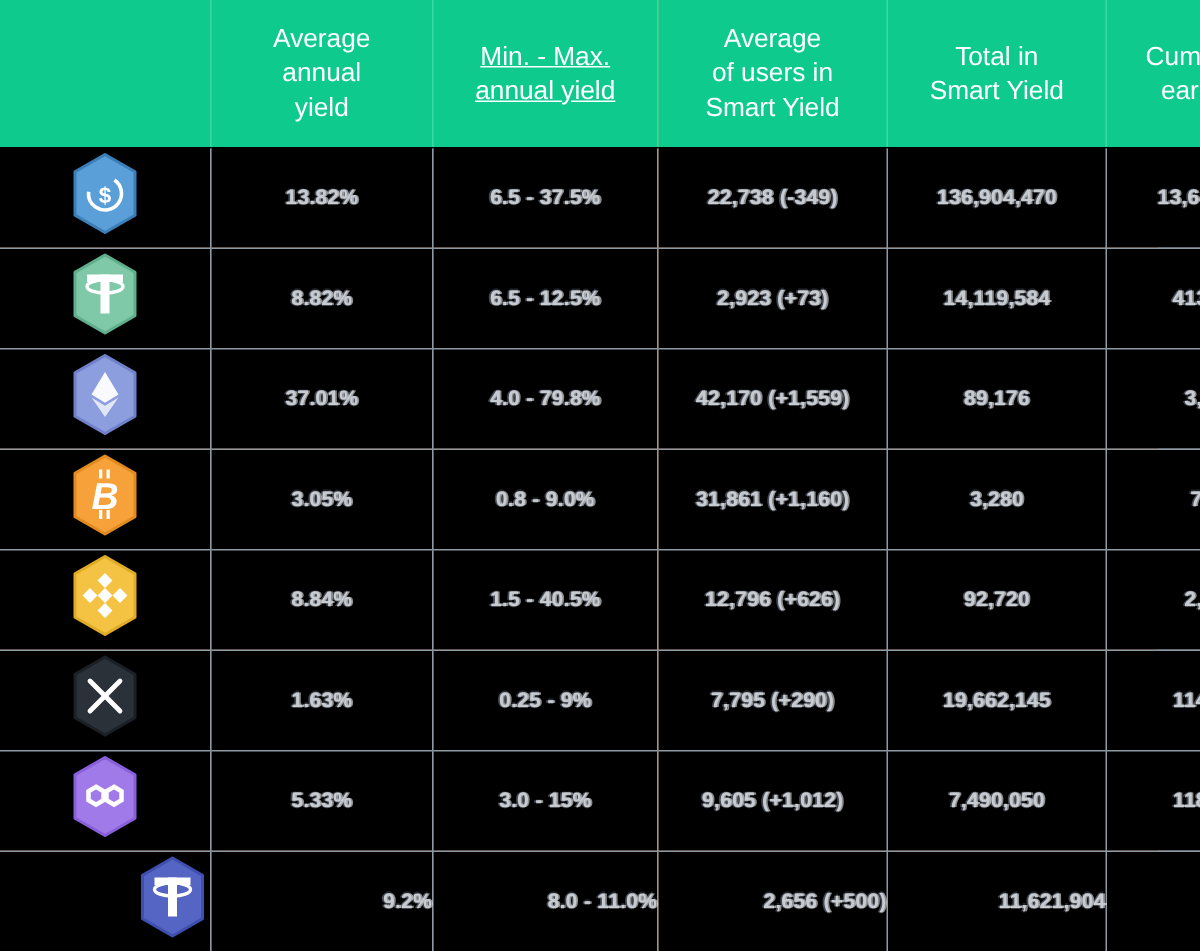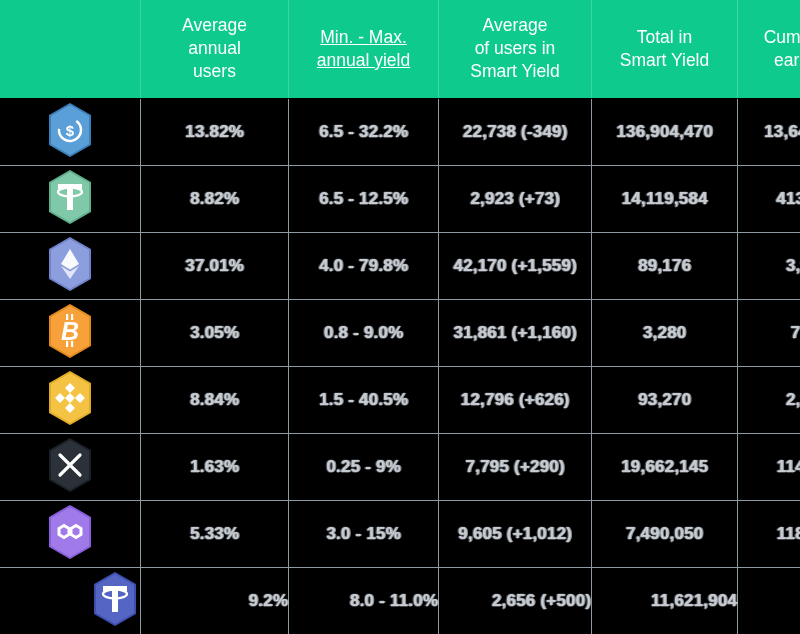--- a/index.html
+++ b/index.html
@@ -80,21 +80,21 @@
   .col-range   { width: 137px; text-decoration: underline; }
   .col-users   { width: 140px; }
   .col-total   { width: 133px; }
   .col-earn    { width: 127px; }
 
   
   .cellval {
     display: inline-block;
     position: relative;
     color: #c7ccd1;
-    font-size: 17px;
+    font-size: 14px;
     font-weight: 700;
     letter-spacing: 0.2px;
     text-shadow:
        1.2px 0   0 rgba(255,255,255,0.55),
       -1.2px 0   0 rgba(120,130,150,0.55),
        0   0.8px 0 rgba(200,205,215,0.35),
        0  -0.8px 0 rgba(90,100,120,0.35);
     filter: blur(0.25px);
   }
 
@@ -118,21 +118,21 @@
 <body>
 
 <div id="table-wrap">
   <table class="yield-table">
     <thead>
       <tr>
         <th class="col-icon"></th>
         <th class="col-avg">
           <div>Average</div>
           <div>annual</div>
-          <div>users</div>
+          <div>yield</div>
         </th>
         <th class="col-range">
           <div>Min. - Max.</div>
           <div>annual yield</div>
         </th>
         <th class="col-users">
           <div>Average</div>
           <div>of users in</div>
           <div>Smart Yield</div>
         </th>
@@ -149,21 +149,21 @@
     <tbody id="tbody">
         <tr>
           <td class="col-icon"><span class="hexwrap">
               <svg width="50" height="56" viewBox="0 0 50 56">
                 <polygon points="25,2 45,13.5 45,42.5 25,54 5,42.5 5,13.5" fill="#5a9fd8" stroke="#3c7fb8" stroke-width="2" stroke-linejoin="round"></polygon>
                 <circle cx="25" cy="28" r="11" fill="none" stroke="#ffffff" stroke-width="2.4" stroke-dasharray="46 23" transform="rotate(-55 25 28)"></circle>
                 <text class="glyph-text" x="25" y="34" font-size="15" text-anchor="middle">$</text>
               </svg>
             </span></td>
           <td class="col-avg"><span class="cellval">13.82%</span></td>
-          <td class="col-range"><span class="cellval">6.5 - 32.2%</span></td>
+          <td class="col-range"><span class="cellval">6.5 - 37.5%</span></td>
           <td class="col-users"><span class="cellval">22,738 (-349)</span></td>
           <td class="col-total"><span class="cellval">136,904,470</span></td>
           <td class="col-earn col-last"><span class="cellval">13,643,449</span></td>
         </tr>
         <tr>
           <td class="col-icon"><span class="hexwrap">
               <svg width="50" height="56" viewBox="0 0 50 56">
                 <polygon points="25,2 45,13.5 45,42.5 25,54 5,42.5 5,13.5" fill="#7fc9a9" stroke="#5fae8c" stroke-width="2" stroke-linejoin="round"></polygon>
                 <rect x="13" y="15" width="24" height="5" fill="#ffffff"></rect>
                 <rect x="22" y="15" width="6" height="26" fill="#ffffff"></rect>
@@ -216,21 +216,21 @@
                   <rect x="21.5" y="34.5" width="7" height="7" transform="rotate(45 25 38)"></rect>
                   <rect x="11.5" y="24.5" width="7" height="7" transform="rotate(45 15 28)"></rect>
                   <rect x="31.5" y="24.5" width="7" height="7" transform="rotate(45 35 28)"></rect>
                   <rect x="21.5" y="24.5" width="7" height="7" transform="rotate(45 25 28)"></rect>
                 </g>
               </svg>
             </span></td>
           <td class="col-avg"><span class="cellval">8.84%</span></td>
           <td class="col-range"><span class="cellval">1.5 - 40.5%</span></td>
           <td class="col-users"><span class="cellval">12,796 (+626)</span></td>
-          <td class="col-total"><span class="cellval">93,270</span></td>
+          <td class="col-total"><span class="cellval">92,720</span></td>
           <td class="col-earn col-last"><span class="cellval">2,357</span></td>
         </tr>
         <tr>
           <td class="col-icon"><span class="hexwrap">
               <svg width="50" height="56" viewBox="0 0 50 56">
                 <polygon points="25,2 45,13.5 45,42.5 25,54 5,42.5 5,13.5" fill="#2b3138" stroke="#1b2026" stroke-width="2" stroke-linejoin="round"></polygon>
                 <path d="M15,18 L25,28 L35,18" fill="none" stroke="#ffffff" stroke-width="3.2" stroke-linecap="round"></path>
                 <path d="M15,38 L25,28 L35,38" fill="none" stroke="#ffffff" stroke-width="3.2" stroke-linecap="round"></path>
               </svg>
             </span></td>

